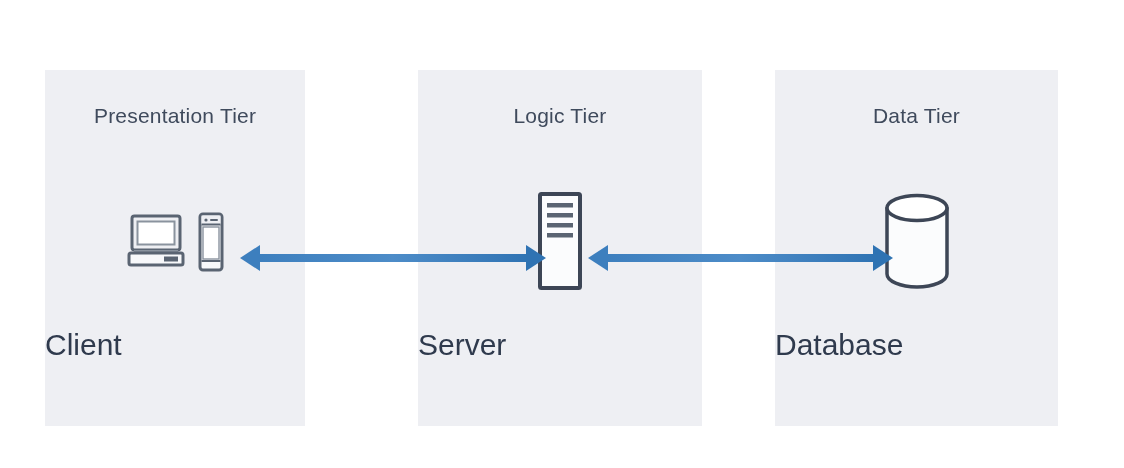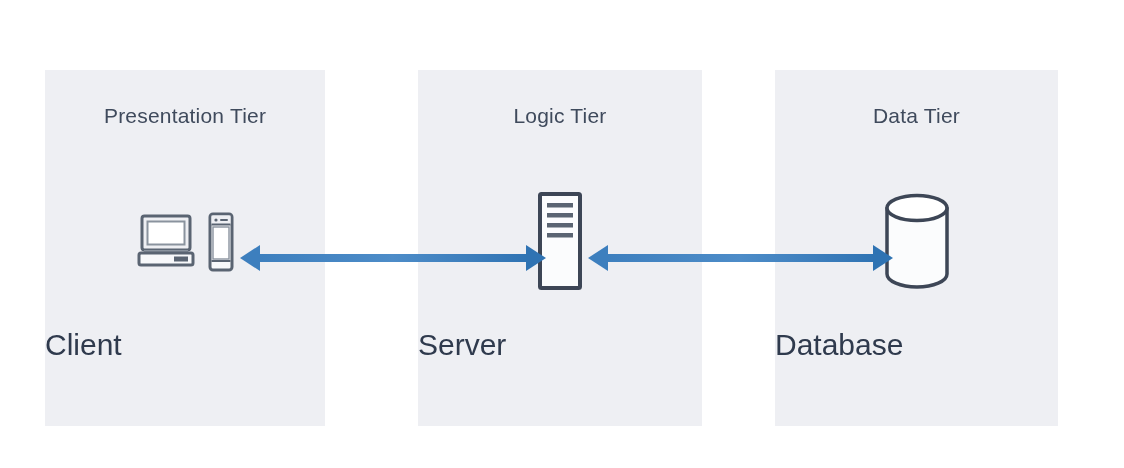--- a/index.html
+++ b/index.html
@@ -25,21 +25,21 @@
     background: #ffffff;
   }
 
   
   .tier-panel {
     position: absolute;
     top: 70px;
     height: 356px;
     background: #eeeff3;
   }
-  .tier-panel.p1 { left: 45px;  width: 280px; }
+  .tier-panel.p1 { left: 45px;  width: 260px; }
   .tier-panel.p2 { left: 418px; width: 284px; }
   .tier-panel.p3 { left: 775px; width: 283px; }
 
   .tier-title {
     position: absolute;
     top: 34px;
     left: 0;
     width: 100%;
     text-align: center;
     font-size: 21px;

